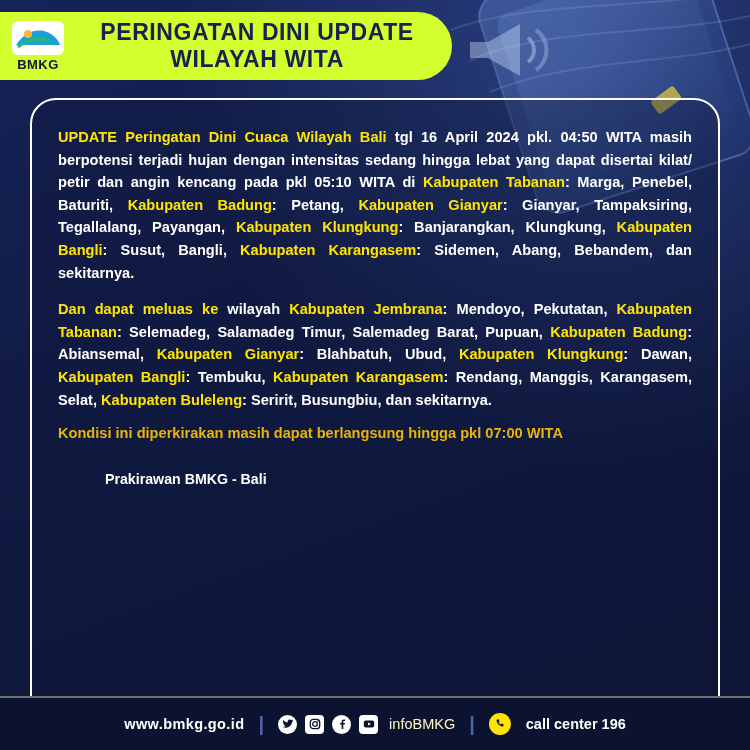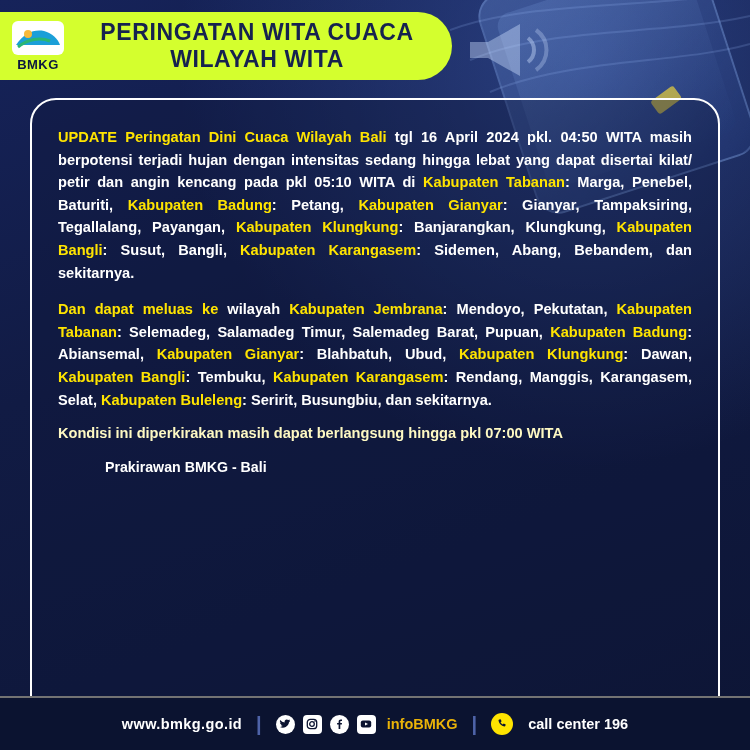--- a/index.html
+++ b/index.html
@@ -129,28 +129,28 @@
   .body-text {
     font-size: 14.6px;
     line-height: 1.55;
     color: #ffffff;
     text-align: justify;
     font-weight: bold;
   }
   .hl { color: #ffe400; }
   .p-gap { height: 14px; }
   .sig {
-    margin-top: 18px;
+    margin-top: 30px;
     font-size: 14.2px;
     color: #ffffff;
     font-weight: bold;
     padding-left: 47px;
   }
   .note {
-    color: #fef9c3;
+    color: #eab308;
     font-weight: bold;
     font-size: 14.6px;
   }
 
   
   .footer {
     position: absolute;
     left: 0; bottom: 0;
     width: 750px;
     height: 54px;
@@ -181,23 +181,23 @@
   .sicon {
     width: 19px; height: 19px;
     border-radius: 4px;
     background: #ffffff;
     display: inline-flex;
     align-items: center;
     justify-content: center;
   }
   .sicon.circle { border-radius: 50%; }
   .f-handle {
-    color: #eab308;
+    color: #fef9c3;
     font-size: 14.5px;
-    font-weight: bold;
+    font-weight: normal;
     margin-left: 3px;
   }
   .f-call {
     display: flex;
     align-items: center;
     gap: 15px;
   }
   .f-call-label {
     color: #ffffff;
     font-size: 14.5px;
@@ -236,21 +236,21 @@
     <div class="logo-badge">
       <svg width="48" height="30" viewBox="0 0 48 30">
         <path d="M2 22 C10 10 20 6 30 8 C38 10 44 16 46 22 Z" fill="#1b9fd8"></path>
         <path d="M4 24 C14 16 26 14 36 18" stroke="#2bb673" stroke-width="3" fill="none"></path>
         <circle cx="14" cy="11" r="4" fill="#f6b93b"></circle>
       </svg>
     </div>
     <div class="logo-text">BMKG</div>
   </div>
   <div class="header-title">
-    <span>PERINGATAN WITA CUACA</span>
+    <span>PERINGATAN DINI UPDATE</span>
     <span class="l2">WILAYAH WITA</span>
   </div>
 </div>
 
 <div class="card">
   <div class="body-text" id="p1"><span class="hl">UPDATE Peringatan Dini Cuaca Wilayah Bali</span><span> tgl 16 April 2024 pkl. 04:50 WITA masih berpotensi terjadi hujan dengan intensitas sedang hingga lebat yang dapat disertai kilat/ petir dan angin kencang pada pkl 05:10 WITA di </span><span class="hl">Kabupaten Tabanan</span><span>: Marga, Penebel, Baturiti, </span><span class="hl">Kabupaten Badung</span><span>: Petang, </span><span class="hl">Kabupaten Gianyar</span><span>: Gianyar, Tampaksiring, Tegallalang, Payangan, </span><span class="hl">Kabupaten Klungkung</span><span>: Banjarangkan, Klungkung, </span><span class="hl">Kabupaten Bangli</span><span>: Susut, Bangli, </span><span class="hl">Kabupaten Karangasem</span><span>: Sidemen, Abang, Bebandem, dan sekitarnya.</span></div>
   <div class="p-gap"></div>
   <div class="body-text" id="p2"><span class="hl">Dan dapat meluas ke</span><span> wilayah </span><span class="hl">Kabupaten Jembrana</span><span>: Mendoyo, Pekutatan, </span><span class="hl">Kabupaten Tabanan</span><span>: Selemadeg, Salamadeg Timur, Salemadeg Barat, Pupuan, </span><span class="hl">Kabupaten Badung</span><span>: Abiansemal, </span><span class="hl">Kabupaten Gianyar</span><span>: Blahbatuh, Ubud, </span><span class="hl">Kabupaten Klungkung</span><span>: Dawan, </span><span class="hl">Kabupaten Bangli</span><span>: Tembuku, </span><span class="hl">Kabupaten Karangasem</span><span>: Rendang, Manggis, Karangasem, Selat, </span><span class="hl">Kabupaten Buleleng</span><span>: Seririt, Busungbiu, dan sekitarnya.</span></div>
   <div class="p-gap"></div>
   <div class="note">Kondisi ini diperkirakan masih dapat berlangsung hingga pkl 07:00 WITA</div>

